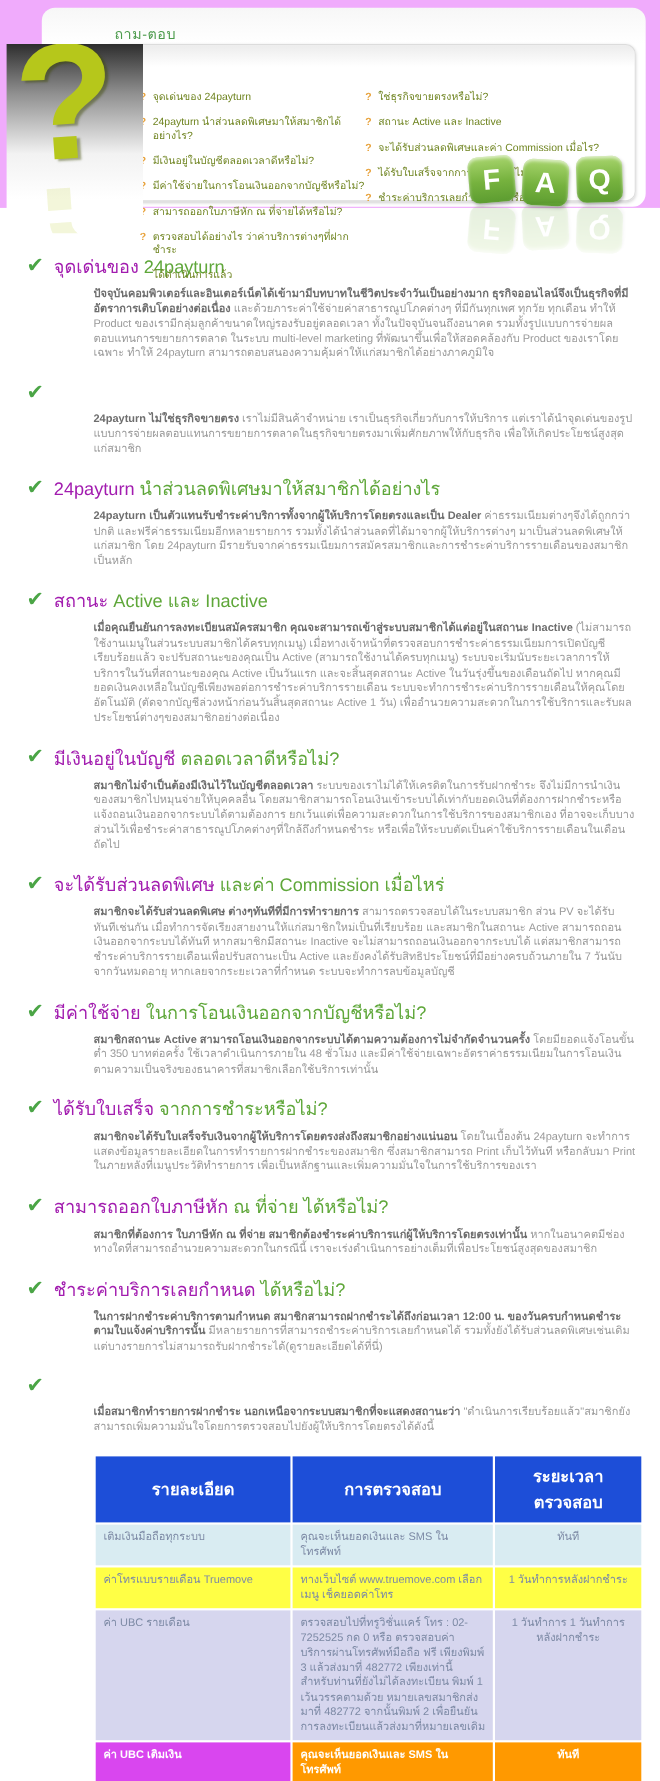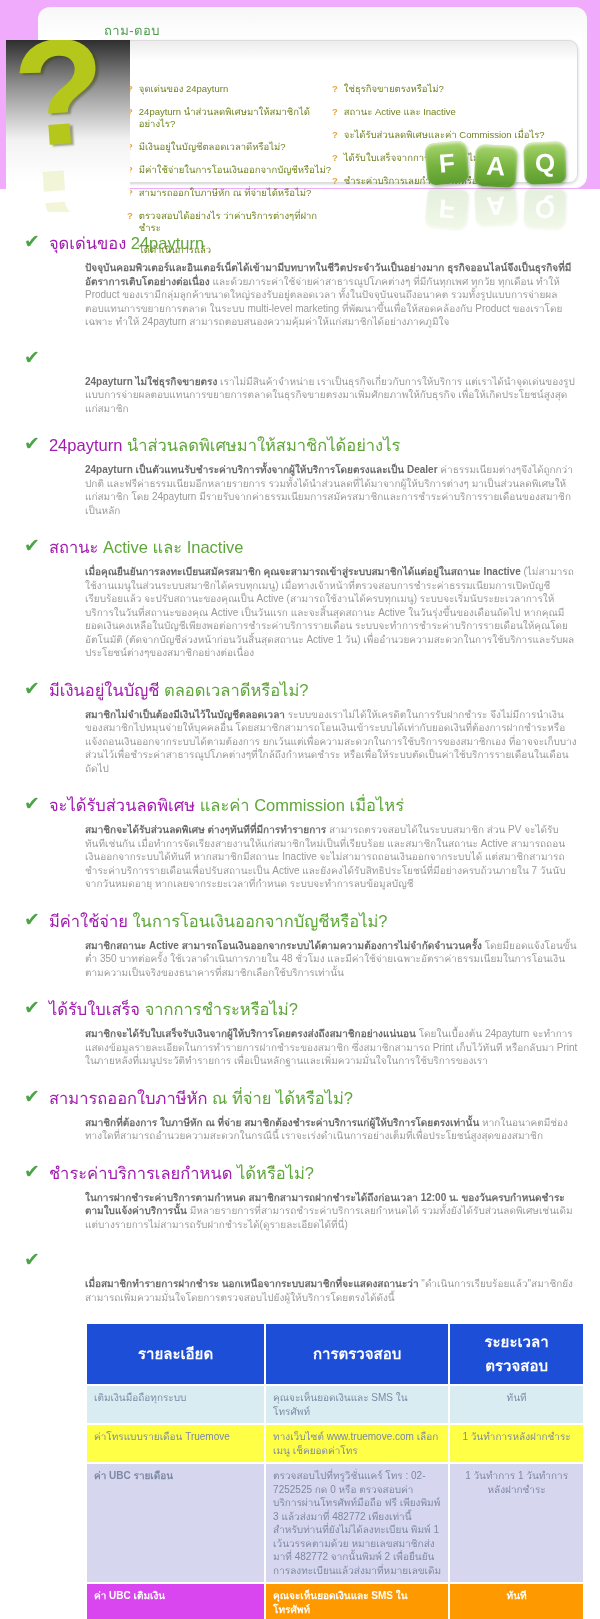--- a/index.html
+++ b/index.html
@@ -236,21 +236,21 @@
             <td style="background: rgb(217, 236, 242);">เติมเงินมือถือทุกระบบ</td>
             <td style="background: rgb(217, 236, 242);">คุณจะเห็นยอดเงินและ SMS ในโทรศัพท์</td>
             <td class="c3" style="background: rgb(217, 236, 242);">ทันที</td>
           </tr>
           <tr>
             <td style="background: rgb(255, 255, 69);">ค่าโทรแบบรายเดือน Truemove</td>
             <td style="background: rgb(255, 255, 69);">ทางเว็บไซต์ www.truemove.com เลือกเมนู เช็คยอดค่าโทร</td>
             <td class="c3" style="background: rgb(255, 255, 69);">1 วันทำการหลังฝากชำระ</td>
           </tr>
           <tr>
-            <td style="background: rgb(214, 214, 238); font-weight: bold;">ค่า UBC รายเดือน</td>
+            <td style="background: rgb(214, 214, 238);">ค่า UBC รายเดือน</td>
             <td style="background: rgb(214, 214, 238);">ตรวจสอบไปที่ทรูวิชั่นแคร์ โทร : 02-7252525 กด 0 หรือ ตรวจสอบค่าบริการผ่านโทรศัพท์มือถือ ฟรี เพียงพิมพ์ 3 แล้วส่งมาที่ 482772 เพียงเท่านี้ สำหรับท่านที่ยังไม่ได้ลงทะเบียน พิมพ์ 1 เว้นวรรคตามด้วย หมายเลขสมาชิกส่งมาที่ 482772 จากนั้นพิมพ์ 2 เพื่อยืนยันการลงทะเบียนแล้วส่งมาที่หมายเลขเดิม</td>
             <td class="c3" style="background: rgb(214, 214, 238);">1 วันทำการ 1 วันทำการหลังฝากชำระ</td>
           </tr>
           <tr class="white-text">
             <td style="background: #d946ef;">ค่า UBC เติมเงิน</td>
             <td style="background: rgb(255, 153, 0);">คุณจะเห็นยอดเงินและ SMS ในโทรศัพท์</td>
             <td class="c3" style="background: rgb(255, 153, 0);">ทันที</td>
           </tr>
           <tr>
             <td style="background: rgb(255, 217, 242);">ค่ามือถือ Truemove รายเดือน</td>

